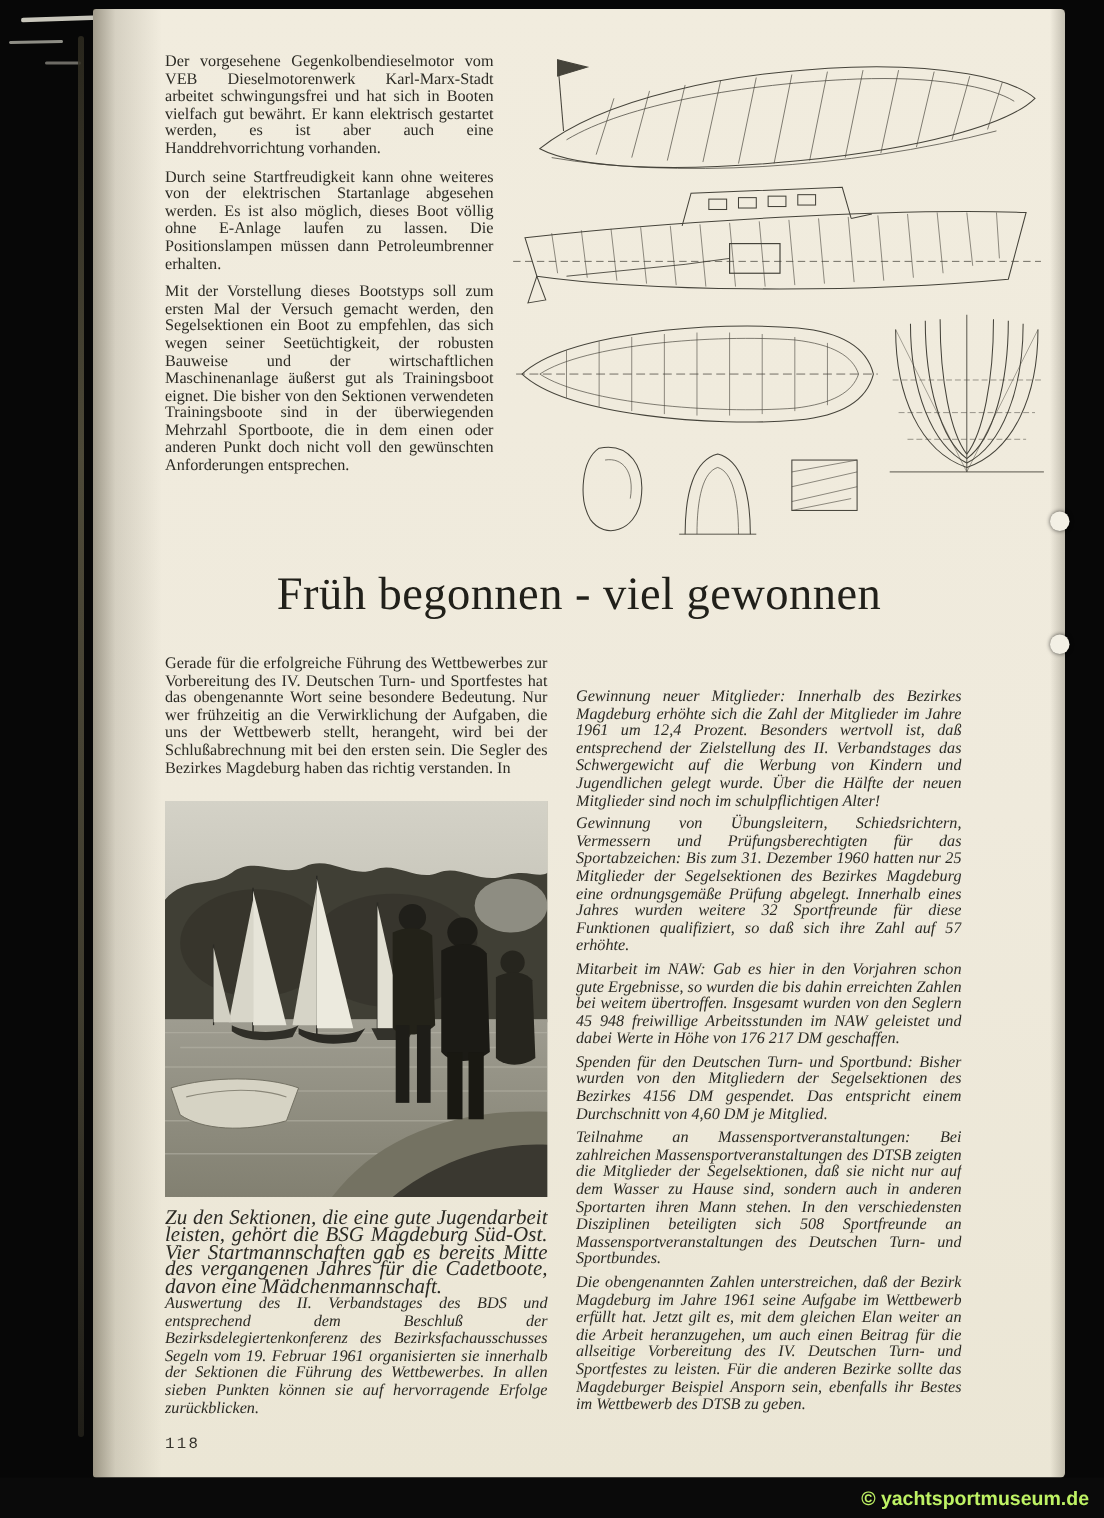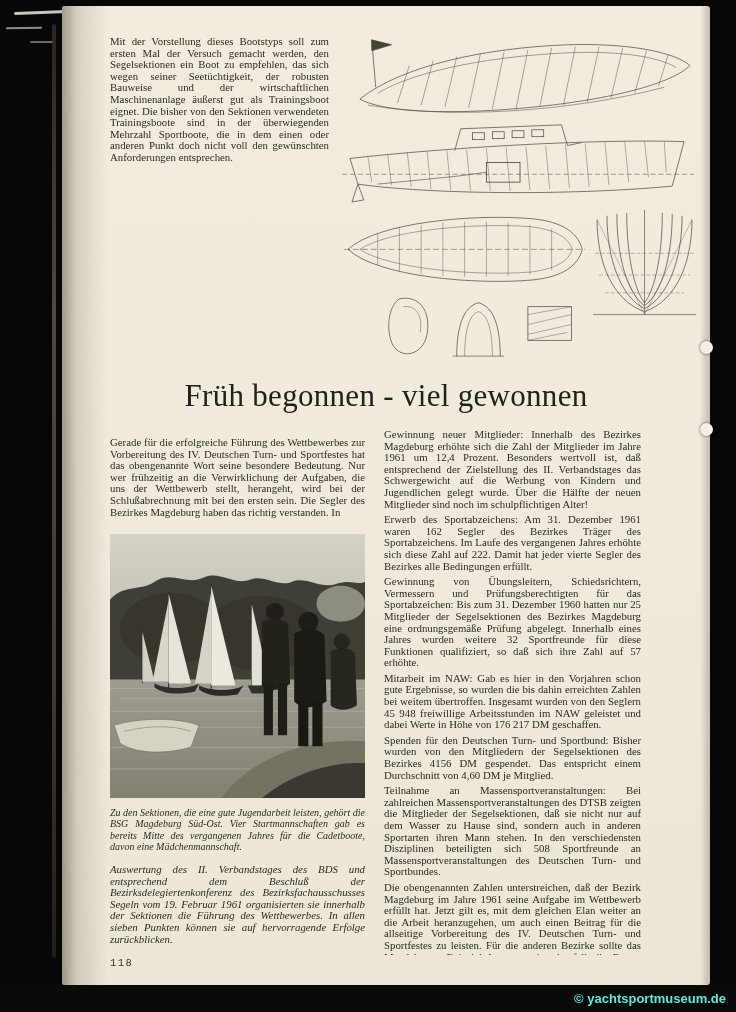--- a/index.html
+++ b/index.html
@@ -41,43 +41,45 @@
 
   .drawing { position:absolute; left:272px; top:20px; width:372px; height:340px; }
   .drawing svg { width:100%; height:100%; }
 
   .headline { position:absolute; left:0; top:372px; width:100%; text-align:center;
     font-weight:400; font-size:31px; letter-spacing:.3px; color:#21201a; }
 
   .left-intro { left:48px; top:431px; width:255px; }
   .photo { position:absolute; left:48px; top:528px; width:255px; height:264px; overflow:hidden; background:#b5b3a8; }
   .photo svg { width:100%; height:100%; display:block; }
-  .caption { left:48px; top:801px; width:255px; font-style:italic; font-size:10px; line-height:11.4px;font-family:Liberation Serif, serif; }
+  .caption { left:48px; top:801px; width:255px; font-style:italic; font-size:14px; line-height:11.4px;font-family:Liberation Serif, serif; }
   .left-conclusion { left:48px; top:858px; width:255px;font-style:italic; }
 
-  .rc { left:322px; top:423px; width:257px; height:526px; overflow:hidden; }
+  .rc { left:322px; top:453px; width:257px; height:526px; overflow:hidden;font-style:italic; }
 
   .page-number { position:absolute; left:48px; top:951px; font-size:10.5px; letter-spacing:1.5px; color:#35332c;font-family:Liberation Mono, monospace; }
 
   .bottom-bar { position:absolute; left:0; top:985px; width:736px; height:27px; background:#0a0a0a; z-index:10; }
   .watermark { position:absolute; right:10px; top:0; height:27px; line-height:27px;
-    font-family:"Liberation Sans", sans-serif; font-weight:bold; font-size:13px; color:#5eead4; }
+    font-family:"Liberation Sans", sans-serif; font-weight:bold; font-size:13px; color:#bef264; }
 </style>
 </head>
 <body>
 
 <div class="scratch s1"></div>
 <div class="scratch s2"></div>
 <div class="scratch s3"></div>
 <div class="scratch s4"></div>
 <div class="edge-sliver"></div>
 
 <div class="page">
 
   <div class="txt top-article">
+    <div class="para">Der vorgesehene Gegenkolbendieselmotor vom VEB Dieselmotorenwerk Karl-Marx-Stadt arbeitet schwingungsfrei und hat sich in Booten vielfach gut bewährt. Er kann elektrisch gestartet werden, es ist aber auch eine Handdrehvorrichtung vorhanden.</div>
+    <div class="para">Durch seine Startfreudigkeit kann ohne weiteres von der elektrischen Startanlage abgesehen werden. Es ist also möglich, dieses Boot völlig ohne E-Anlage laufen zu lassen. Die Positionslampen müssen dann Petroleumbrenner erhalten.</div>
     <div class="para">Mit der Vorstellung dieses Bootstyps soll zum ersten Mal der Versuch gemacht werden, den Segelsektionen ein Boot zu empfehlen, das sich wegen seiner Seetüchtigkeit, der robusten Bauweise und der wirtschaftlichen Maschinenanlage äußerst gut als Trainingsboot eignet. Die bisher von den Sektionen verwendeten Trainingsboote sind in der überwiegenden Mehrzahl Sportboote, die in dem einen oder anderen Punkt doch nicht voll den gewünschten Anforderungen entsprechen.</div>
   </div>
 
   <div class="drawing">
     <svg viewBox="0 0 368 344" xmlns="http://www.w3.org/2000/svg">
       <g stroke="#45433a" fill="none" stroke-width="0.7">
 
         <g>
           <path d="M22,74 C64,40 150,22 232,19 C292,17 340,26 356,40 C338,58 278,74 198,82 C118,90 48,88 22,74 Z"></path>
           <path d="M40,68 C80,44 160,30 236,27 C288,25 326,32 342,42" stroke-width="0.5"></path>
@@ -197,21 +199,20 @@
       </g>
     </svg>
   </div>
 
   <div class="txt caption">Zu den Sektionen, die eine gute Jugendarbeit leisten, gehört die BSG Magdeburg Süd-Ost. Vier Startmannschaften gab es bereits Mitte des vergangenen Jahres für die Cadetboote, davon eine Mädchenmannschaft.</div>
 
   <div class="txt left-conclusion">Auswertung des II. Verbandstages des BDS und entsprechend dem Beschluß der Bezirksdelegiertenkonferenz des Bezirksfachausschusses Segeln vom 19. Februar 1961 organisierten sie innerhalb der Sektionen die Führung des Wettbewerbes. In allen sieben Punkten können sie auf hervorragende Erfolge zurückblicken.</div>
 
   <div class="txt rc">
     <div class="para">Gewinnung neuer Mitglieder: Innerhalb des Bezirkes Magdeburg erhöhte sich die Zahl der Mitglieder im Jahre 1961 um 12,4 Prozent. Besonders wertvoll ist, daß entsprechend der Zielstellung des II. Verbandstages das Schwergewicht auf die Werbung von Kindern und Jugendlichen gelegt wurde. Über die Hälfte der neuen Mitglieder sind noch im schulpflichtigen Alter!</div>
-    <div class="para">Erwerb des Sportabzeichens: Am 31. Dezember 1961 waren 162 Segler des Bezirkes Träger des Sportabzeichens. Im Laufe des vergangenen Jahres erhöhte sich diese Zahl auf 222. Damit hat jeder vierte Segler des Bezirkes alle Bedingungen erfüllt.</div>
     <div class="para">Gewinnung von Übungsleitern, Schiedsrichtern, Vermessern und Prüfungsberechtigten für das Sportabzeichen: Bis zum 31. Dezember 1960 hatten nur 25 Mitglieder der Segelsektionen des Bezirkes Magdeburg eine ordnungsgemäße Prüfung abgelegt. Innerhalb eines Jahres wurden weitere 32 Sportfreunde für diese Funktionen qualifiziert, so daß sich ihre Zahl auf 57 erhöhte.</div>
     <div class="para">Mitarbeit im NAW: Gab es hier in den Vorjahren schon gute Ergebnisse, so wurden die bis dahin erreichten Zahlen bei weitem übertroffen. Insgesamt wurden von den Seglern 45 948 freiwillige Arbeitsstunden im NAW geleistet und dabei Werte in Höhe von 176 217 DM geschaffen.</div>
     <div class="para">Spenden für den Deutschen Turn- und Sportbund: Bisher wurden von den Mitgliedern der Segelsektionen des Bezirkes 4156 DM gespendet. Das entspricht einem Durchschnitt von 4,60 DM je Mitglied.</div>
     <div class="para">Teilnahme an Massensportveranstaltungen: Bei zahlreichen Massensportveranstaltungen des DTSB zeigten die Mitglieder der Segelsektionen, daß sie nicht nur auf dem Wasser zu Hause sind, sondern auch in anderen Sportarten ihren Mann stehen. In den verschiedensten Disziplinen beteiligten sich 508 Sportfreunde an Massensportveranstaltungen des Deutschen Turn- und Sportbundes.</div>
     <div class="para">Die obengenannten Zahlen unterstreichen, daß der Bezirk Magdeburg im Jahre 1961 seine Aufgabe im Wettbewerb erfüllt hat. Jetzt gilt es, mit dem gleichen Elan weiter an die Arbeit heranzugehen, um auch einen Beitrag für die allseitige Vorbereitung des IV. Deutschen Turn- und Sportfestes zu leisten. Für die anderen Bezirke sollte das Magdeburger Beispiel Ansporn sein, ebenfalls ihr Bestes im Wettbewerb des DTSB zu geben.</div>
   </div>
 
   <div class="page-number">118</div>
 </div>
 

